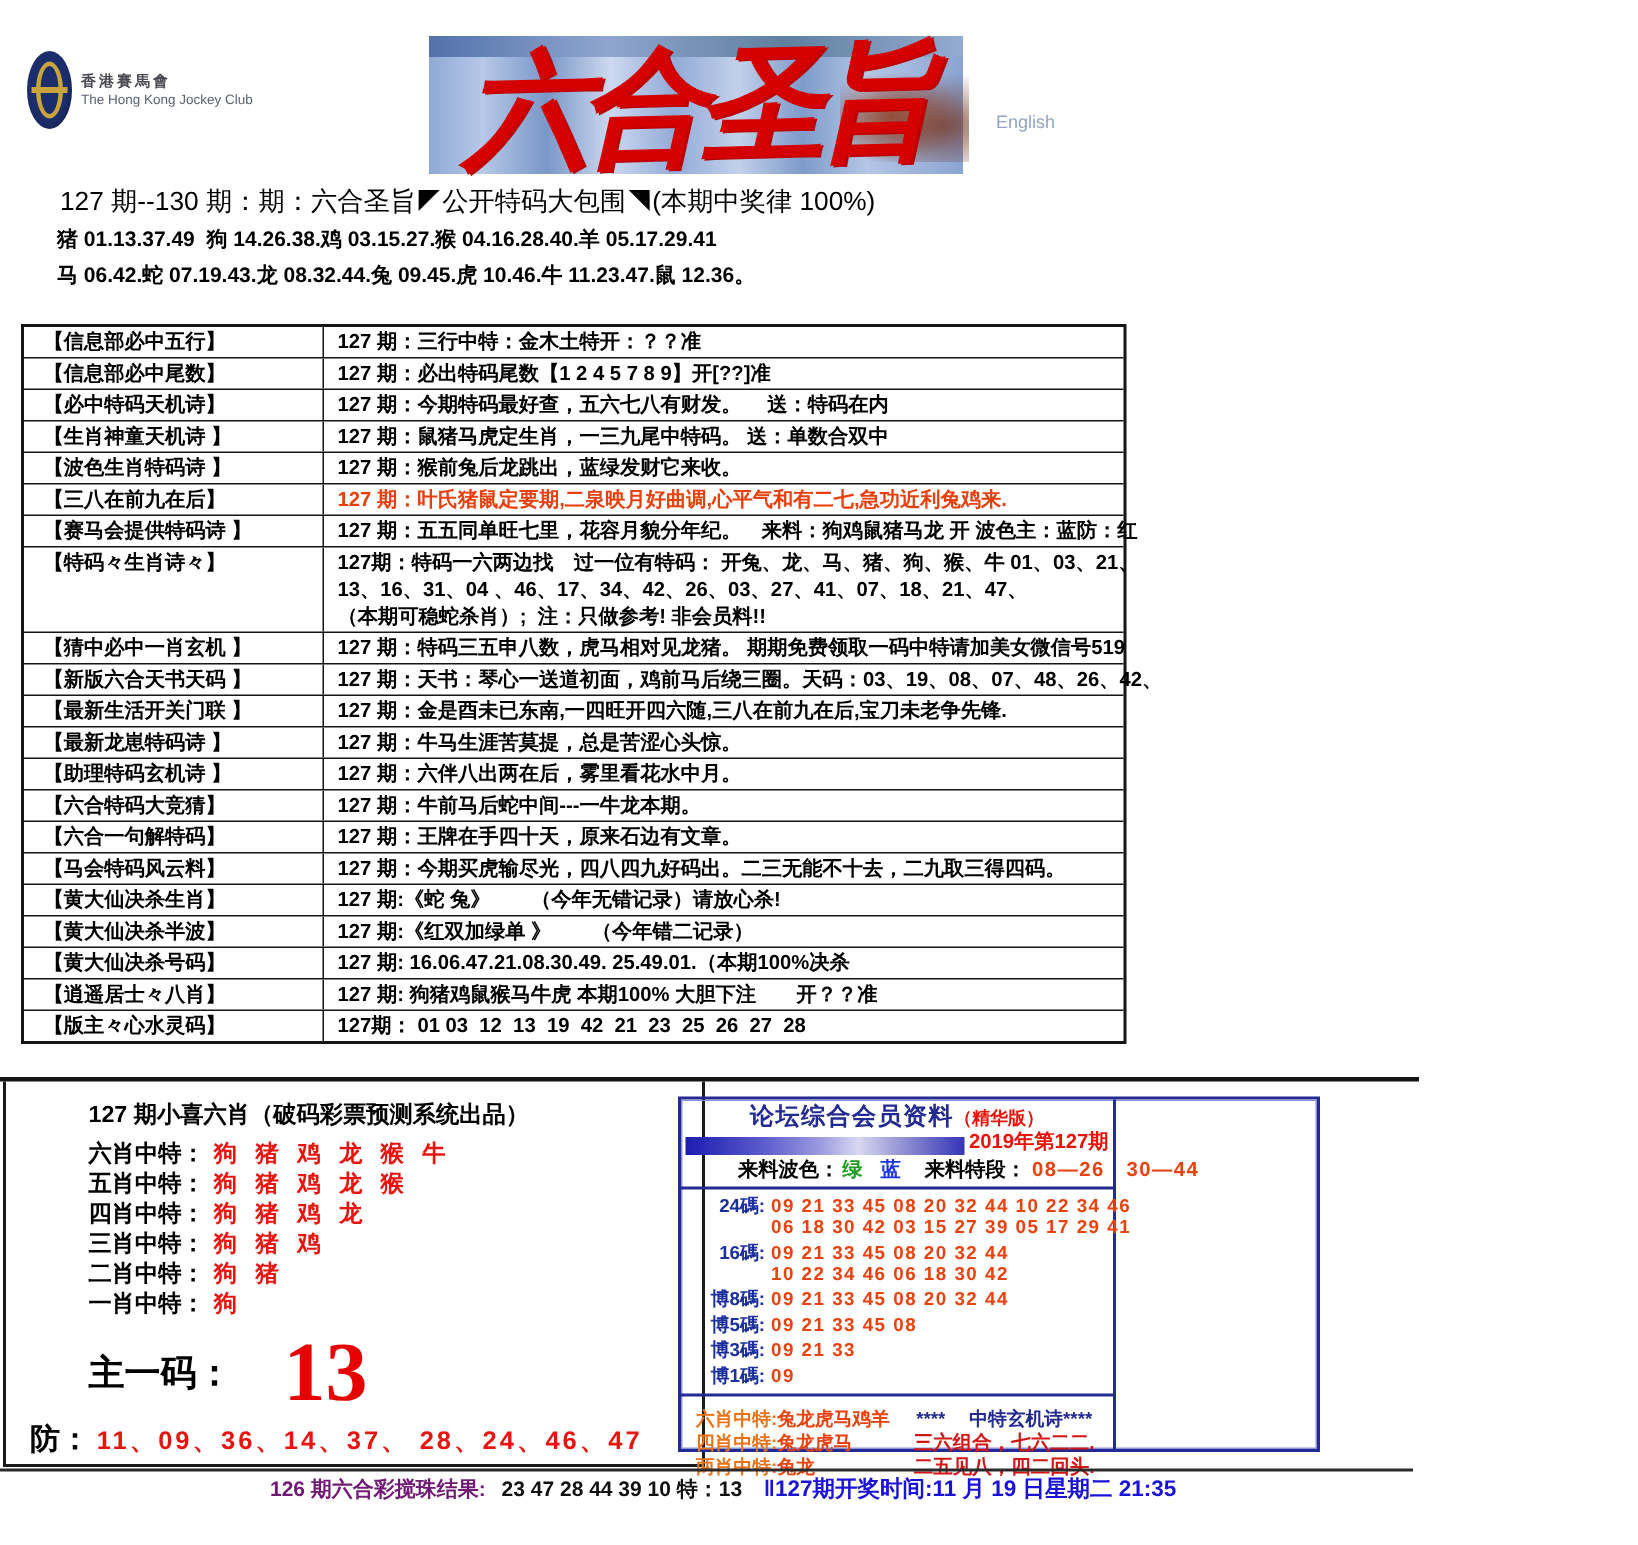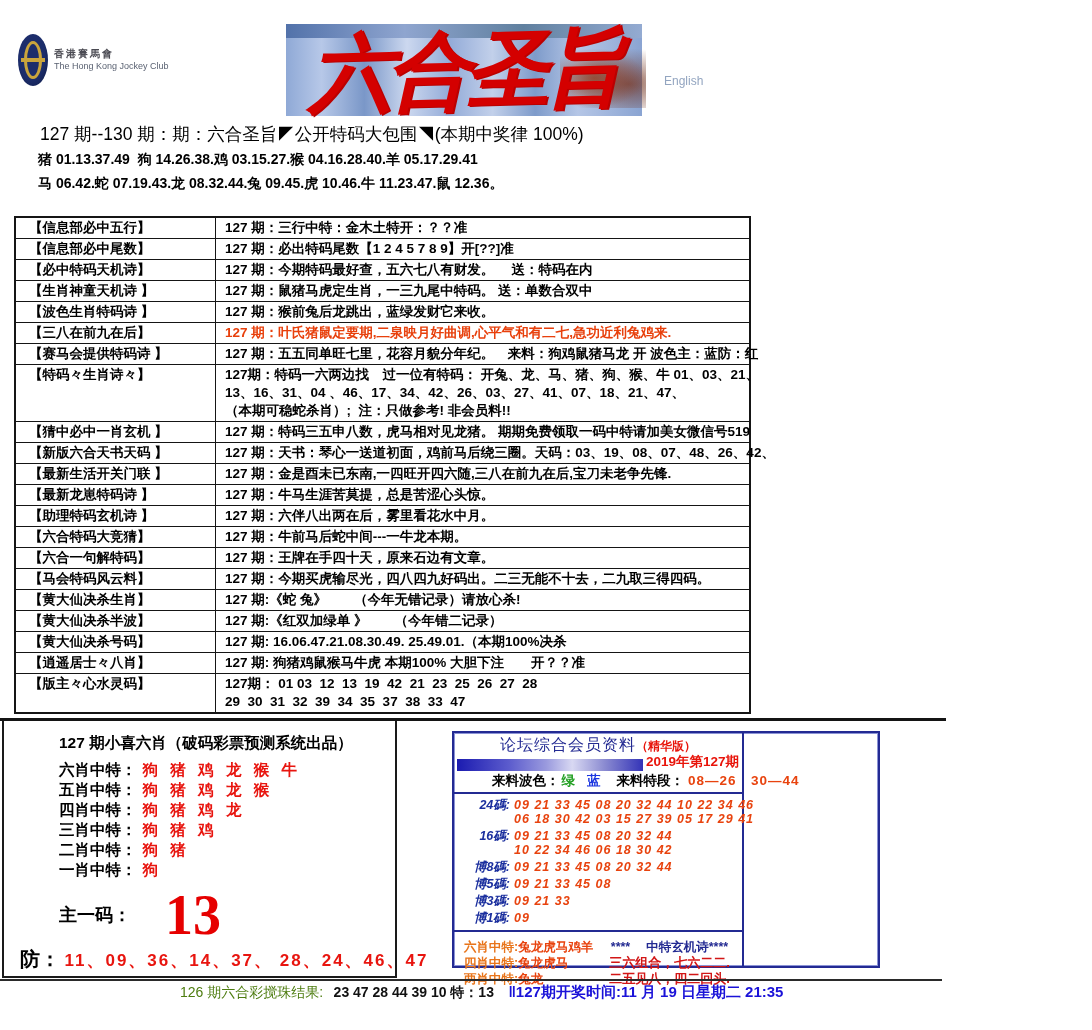--- a/index.html
+++ b/index.html
@@ -44,68 +44,68 @@
     font-size:13.5px; font-weight:bold; line-height:18px; white-space:pre; }
   .tip-content{ flex:1; padding:1px 2px 1px 9px; font-size:13.5px; font-weight:bold; line-height:18px; }
   .tip-line{ white-space:pre; }
   .tip-row.red .tip-content{ color:#e8400c; }
 
   
   .sep-top{ left:0; top:718px; width:946px; border-top:3px solid #141414; }
   .sep-bottom{ left:0; top:979px; width:942px; border-top:2px solid #2a2a2a; }
 
   
-  .sixiao-box{ left:2px; top:721px; width:395px; height:257px; border:2px solid #1a1a1a; border-top:none; }
+  .sixiao-box{ left:2px; top:721px; width:468px; height:257px; border:2px solid #1a1a1a; border-top:none; }
   .sixiao-title{ margin:12px 0 6px 55px; font-size:15.5px; font-weight:bold; }
   .sx-rows{ margin-left:55px; }
   .sx-row{ height:20px; line-height:20px; font-size:15.5px; font-weight:bold; white-space:pre; }
   .sx-value{ color:#e8150f; letter-spacing:4px; margin-left:6px; }
   .main-code-row{ margin:6px 0 0 55px; display:flex; align-items:center; height:58px; }
-  .main-code-label{ font-size:18px; font-weight:bold; }
+  .main-code-label{ font-size:24px; font-weight:bold; }
   .main-code{ font-size:56px; font-weight:bold; color:#e60000; margin-left:34px;
     font-family:"Liberation Serif", serif; }
   .guard-row{ margin:2px 0 0 16px; white-space:nowrap; }
   .guard-label{ font-size:20px; font-weight:bold; }
   .guard-value{ font-size:17px; font-weight:bold; color:#e8150f; letter-spacing:2px; }
 
   
   .member-box{ left:452px; top:731px; width:428px; height:237px;
     border:2px solid #232a92; box-shadow:inset 0 0 0 1px #8b93d6; }
   .member-content{ width:290px; height:100%; border-right:2px solid #232a92; padding-top:2px; }
   .member-title-row{ text-align:center; line-height:19px; }
-  .member-title{ font-size:16px; font-weight:normal; color:#232a92; letter-spacing:1px; }
+  .member-title{ font-size:16px; font-weight:bold; color:#232a92; letter-spacing:1px; }
   .member-title-tag{ font-size:12px; font-weight:bold; color:#e8140a; }
   .member-bar{ display:flex; align-items:flex-end; height:14px; margin:1px 3px 1px 3px; }
   .bar-grad{ width:66%; height:12px;
     background:linear-gradient(90deg,#1b1bb0 0%,#5c5ccd 28%,#9a9ade 48%,#d8d8f2 62%,#8888d0 80%,#3434b8 100%); }
   .member-year{ margin-left:auto; font-size:13.5px; font-weight:bold; color:#e8140a; white-space:nowrap; }
   .bose-row{ padding-left:38px; font-size:13.5px; font-weight:bold; line-height:17px; white-space:nowrap; }
   .b-green{ color:#1f9e1f; margin-left:2px; }
   .b-blue{ color:#1a35e0; margin-left:12px; }
   .b-gap{ margin-left:16px; }
   .b-red{ color:#e8430e; margin-left:4px; letter-spacing:1px; }
   .member-hr{ border-top:2px solid #232a92; margin:3px 0 4px 0; }
-  .code-group{ display:flex; margin-bottom:3px;font-style:italic; }
+  .code-group{ display:flex; margin-bottom:3px; }
   .code-label{ flex:0 0 56px; text-align:right; font-size:12.5px; font-weight:bold;
     color:#1b2f9e; line-height:14px; white-space:nowrap; }
   .code-lines{ padding-left:4px; }
   .code-line{ font-size:12.5px; font-weight:bold; color:#e8430e; line-height:14px;
     letter-spacing:1px; white-space:pre; }
   .hr2{ margin-top:5px; }
   .member-bottom{ display:flex; padding:3px 0 0 10px; }
   .mz-row{ font-size:12.5px; font-weight:bold; line-height:16px; white-space:nowrap; }
   .mz-label{ color:#e8741a; }
   .mz-value{ color:#e8430e; }
   .poem-col{ margin-left:16px; text-align:center; }
   .poem-title{ font-size:12.5px; font-weight:bold; color:#232a92; line-height:16px; white-space:pre; }
   .poem-line{ font-size:13px; font-weight:bold; color:#d21616; line-height:16px; white-space:pre; }
 
   
   .footer-line{ left:180px; top:983px; white-space:nowrap; }
-  .f-red{ font-size:14px; font-weight:normal; color:#4d7c0f; }
+  .f-red{ font-size:14px; font-weight:bold; color:#701a75; }
   .f-black{ font-size:14px; font-weight:bold; color:#111; margin-left:6px; }
   .f-blue{ font-size:15px; font-weight:bold; color:#1a12d8; margin-left:10px; }
 </style>
 </head>
 <body>
 
 <div class="logo-ellipse"></div>
 <div class="abs logo-cn">香港賽馬會</div>
 <div class="abs logo-en">The Hong Kong Jockey Club</div>
 
@@ -238,21 +238,20 @@
     <div class="tip-row">
       <div class="tip-label">【逍遥居士々八肖】</div>
       <div class="tip-content">
         <div class="tip-line">127 期: 狗猪鸡鼠猴马牛虎 本期100% 大胆下注　　开？？准</div>
       </div>
     </div>
     <div class="tip-row">
       <div class="tip-label">【版主々心水灵码】</div>
       <div class="tip-content">
         <div class="tip-line">127期： 01 03  12  13  19  42  21  23  25  26  27  28</div>
-        <div class="tip-line">29  30  31  32  39  34  35  37  38  33  47</div>
       </div>
     </div>
   </div>
 
 <div class="abs sep-top"></div>
 
 <div class="abs sixiao-box">
   <div class="sixiao-title">127 期小喜六肖（破码彩票预测系统出品）</div>
   <div class="sx-rows" id="sixiaoRows">
       <div class="sx-row"><span class="sx-label">六肖中特：</span><span class="sx-value">狗 猪 鸡 龙 猴 牛</span></div>

